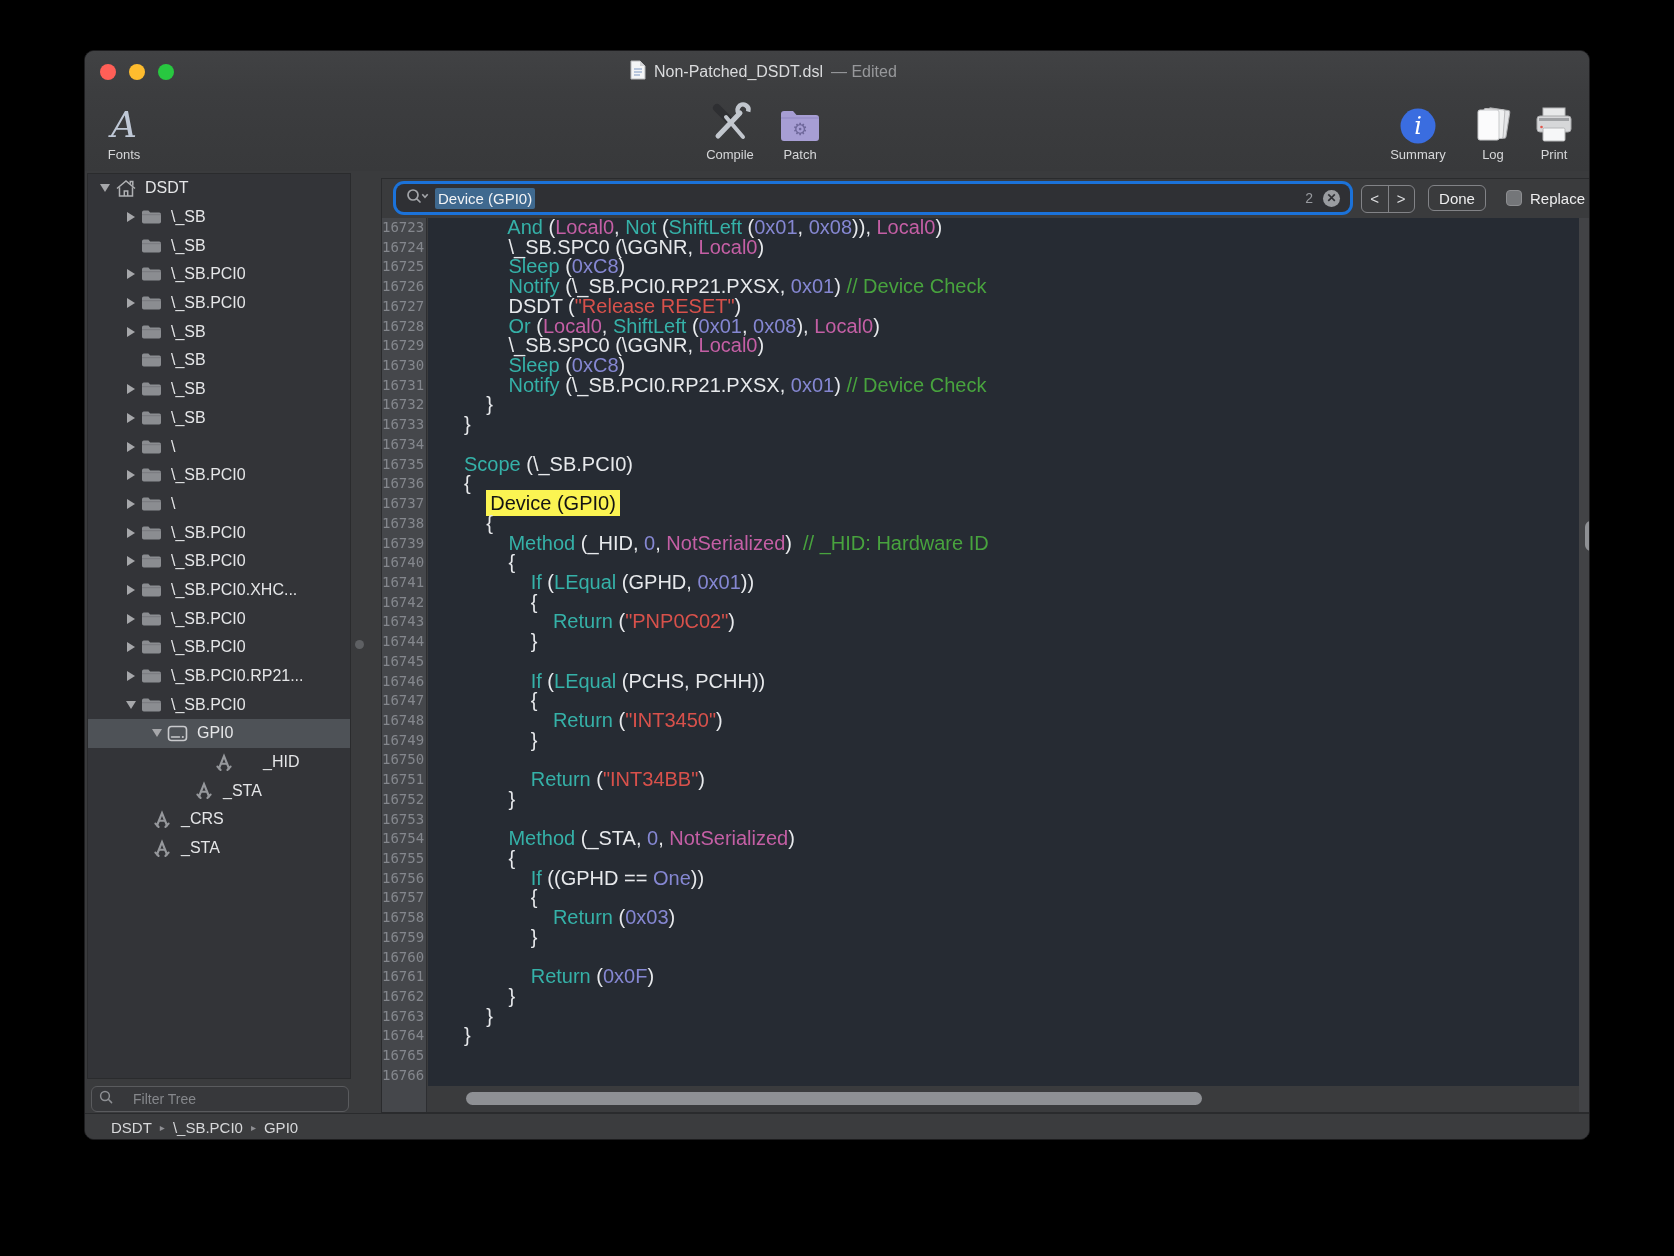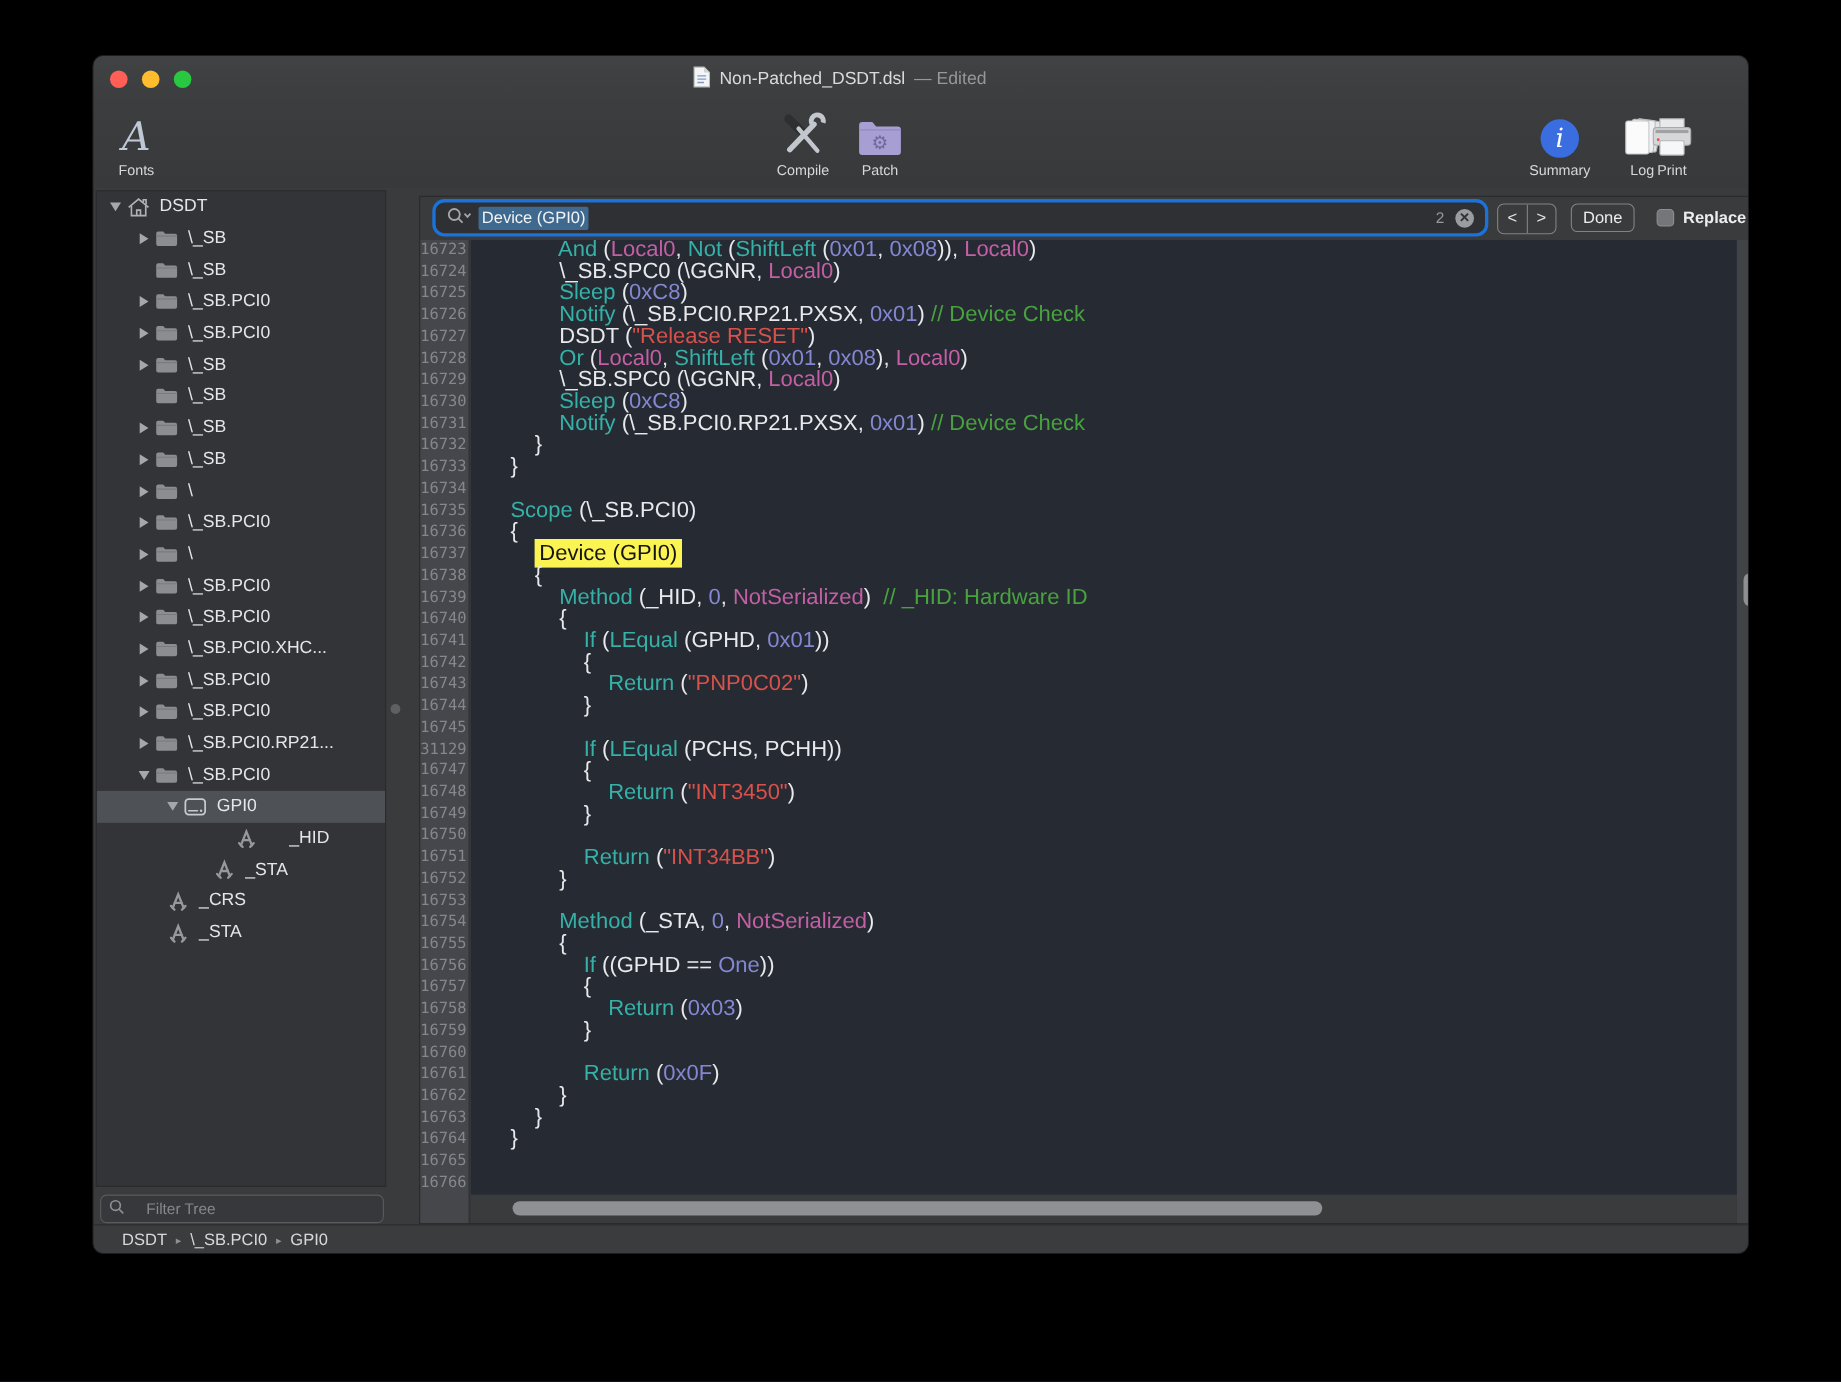--- a/index.html
+++ b/index.html
@@ -47,21 +47,21 @@
   .spacer{flex:1;}
   .count{color:#97999e;font-size:14px;margin-right:4px;}
   .clear{width:17px;height:17px;border-radius:50%;background:#9a9ca0;color:#2f3034;font-size:12px;
          line-height:17px;text-align:center;font-weight:bold;}
   .seg{position:absolute;left:979px;top:6px;width:52px;height:26px;border:1px solid #828387;border-radius:6px;
        display:flex;overflow:hidden;}
   .seg .sbtn{flex:1;background:transparent;border:none;color:#e0e1e3;font-size:15px;line-height:24px;text-align:center;padding:0;font-family:"Liberation Sans",sans-serif;}
   .seg .sbtn + .sbtn{border-left:1px solid #828387;}
   .donebtn{position:absolute;left:1046px;top:6px;width:58px;height:26px;border:1px solid #828387;border-radius:6px;
            background:transparent;color:#ededee;font-size:15px;font-family:"Liberation Sans",sans-serif;}
-  .rep{position:absolute;left:1124px;top:6px;height:26px;display:flex;align-items:center;gap:8px;color:#ededee;font-size:15px;font-weight:bold;}
+  .rep{position:absolute;left:1124px;top:6px;height:26px;display:flex;align-items:center;gap:8px;color:#ededee;font-size:15px;}
   .cb{width:16px;height:16px;border-radius:4px;background:#747679;border:1px solid #8d8e91;box-sizing:border-box;}
   .codewrap{position:absolute;left:0;top:39px;right:0;bottom:0;overflow:hidden;}
   .gutter{position:absolute;left:0;top:0;width:45px;height:100%;background:#45474b;border-right:1px solid #2d2e31;
           box-sizing:border-box;font-family:"DejaVu Sans Mono",monospace;font-size:14px;color:#84878d;text-align:right;}
   .gutter div{height:19.72px;line-height:19.72px;padding-right:6px;}
   .code{position:absolute;left:46px;right:25px;top:0;height:1056px;background:#262b33;overflow:hidden;
         font-family:Liberation Sans, sans-serif;font-size:20px;padding-left:36px;color:#e7e9ec;}
   .code div{height:19.72px;line-height:19.72px;white-space:pre;}
   .tk-k{color:#35b1a8;} .tk-n{color:#8587d2;} .tk-m{color:#c45fa5;}
   .tk-c{color:#48a33e;} .tk-s{color:#d8514b;}
@@ -137,21 +137,21 @@
     <div class="tb-item" style="left:1380px;width:56px;">
       <div class="ic">
         <svg width="42" height="40" viewBox="0 0 42 40">
           <rect x="15" y="4" width="21" height="28" rx="2" fill="#e4e5e7" stroke="#aeafb1" transform="rotate(9 25 18)"></rect>
           <rect x="11" y="4" width="21" height="29" rx="2" fill="#eff0f1" stroke="#bbbcbe" transform="rotate(4 21 18)"></rect>
           <rect x="6" y="5" width="21" height="30" rx="2" fill="#fbfbfc" stroke="#c8c9cb"></rect>
         </svg>
       </div>
       <div class="lbl">Log</div>
     </div>
-    <div class="tb-item" style="left:1406px;width:58px;">
+    <div class="tb-item" style="left:1440px;width:58px;">
       <div class="ic">
         <svg width="40" height="40" viewBox="0 0 40 40">
           <rect x="9" y="3" width="22" height="10" fill="#e8e9ea" stroke="#b5b6b8"></rect>
           <rect x="3" y="11" width="34" height="16" rx="3" fill="#d6d7d9" stroke="#a9aaac"></rect>
           <rect x="5" y="13" width="30" height="3" fill="#9fa1a4"></rect>
           <rect x="9" y="23" width="22" height="13" rx="1.5" fill="#f6f7f8" stroke="#b5b6b8"></rect>
           <circle cx="7.5" cy="22" r="1.3" fill="#e2574c"></circle>
         </svg>
       </div>
       <div class="lbl">Print</div>
@@ -509,21 +509,21 @@
           <div>16736</div>
           <div>16737</div>
           <div>16738</div>
           <div>16739</div>
           <div>16740</div>
           <div>16741</div>
           <div>16742</div>
           <div>16743</div>
           <div>16744</div>
           <div>16745</div>
-          <div>31129</div>
+          <div>16746</div>
           <div>16747</div>
           <div>16748</div>
           <div>16749</div>
           <div>16750</div>
           <div>16751</div>
           <div>16752</div>
           <div>16753</div>
           <div>16754</div>
           <div>16755</div>
           <div>16756</div>

